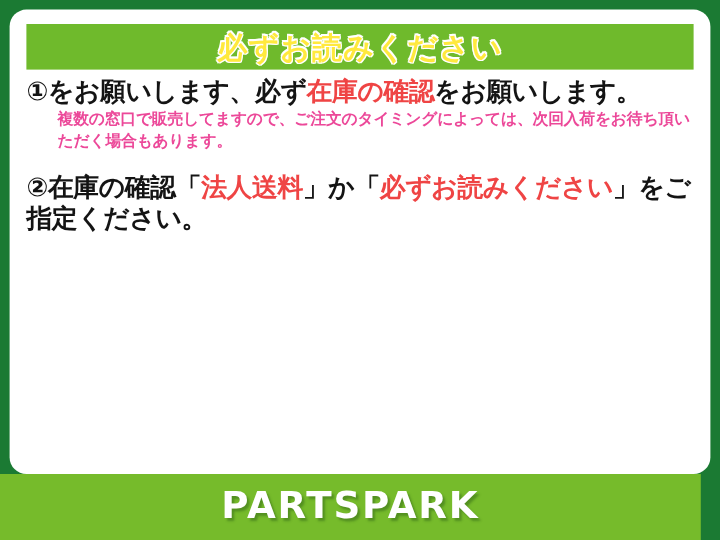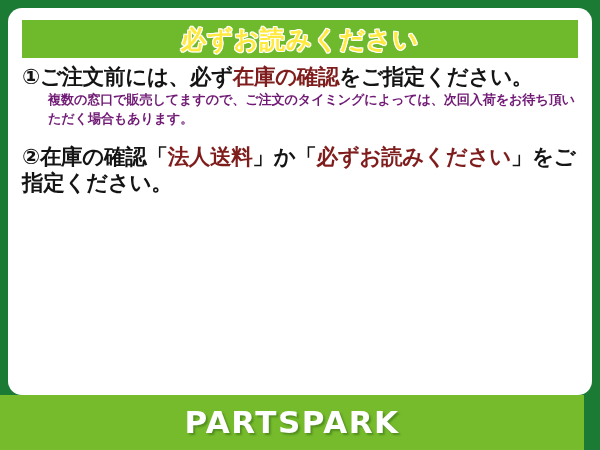--- a/index.html
+++ b/index.html
@@ -58,25 +58,25 @@
   .item { margin: 0 0 2px 0; }
   .item-heading {
     font-size: 21.5px;
     font-weight: bold;
     color: #141414;
     line-height: 1.22;
     letter-spacing: -0.3px;
     white-space: nowrap;
   }
   .item-heading.wrap { white-space: normal; }
-  .hl { color: #7f1d1d; }
+  .hl { color: #ef4444; }
   .item-body {
     font-size: 13.2px;
     font-weight: bold;
-    color: #701a75;
+    color: #ec4899;
     line-height: 1.42;
     margin: 1px 0 0 26px;
     letter-spacing: -0.2px;
   }
   .gap-1 { height: 13px; }
   .gap-2 { height: 11px; }
   
   .footer {
     position: absolute;
     left: 0;
@@ -103,21 +103,21 @@
 <div id="root">
 
   <div class="card">
     <div class="card-inner">
 
       <div class="banner">
         <span class="banner-title">必ずお読みください</span>
       </div>
 
       <div class="item">
-        <div class="item-heading"><span>①</span><span>ご注文前には、必ず</span><span class="hl">在庫の確認</span><span>をご指定ください。</span></div>
+        <div class="item-heading"><span>①</span><span>をお願いします、必ず</span><span class="hl">在庫の確認</span><span>をお願いします。</span></div>
         <div class="item-body">複数の窓口で販売してますので、ご注文のタイミングによっては、次回入荷をお待ち頂いただく場合もあります。</div>
       </div>
 
       <div class="gap-1"></div>
 
       <div class="item">
         <div class="item-heading wrap"><span>②</span><span>在庫の確認「</span><span class="hl">法人送料</span><span>」か「</span><span class="hl">必ずお読みください</span><span>」をご指定ください。</span></div>
       </div>
 
       <div class="gap-2"></div>

